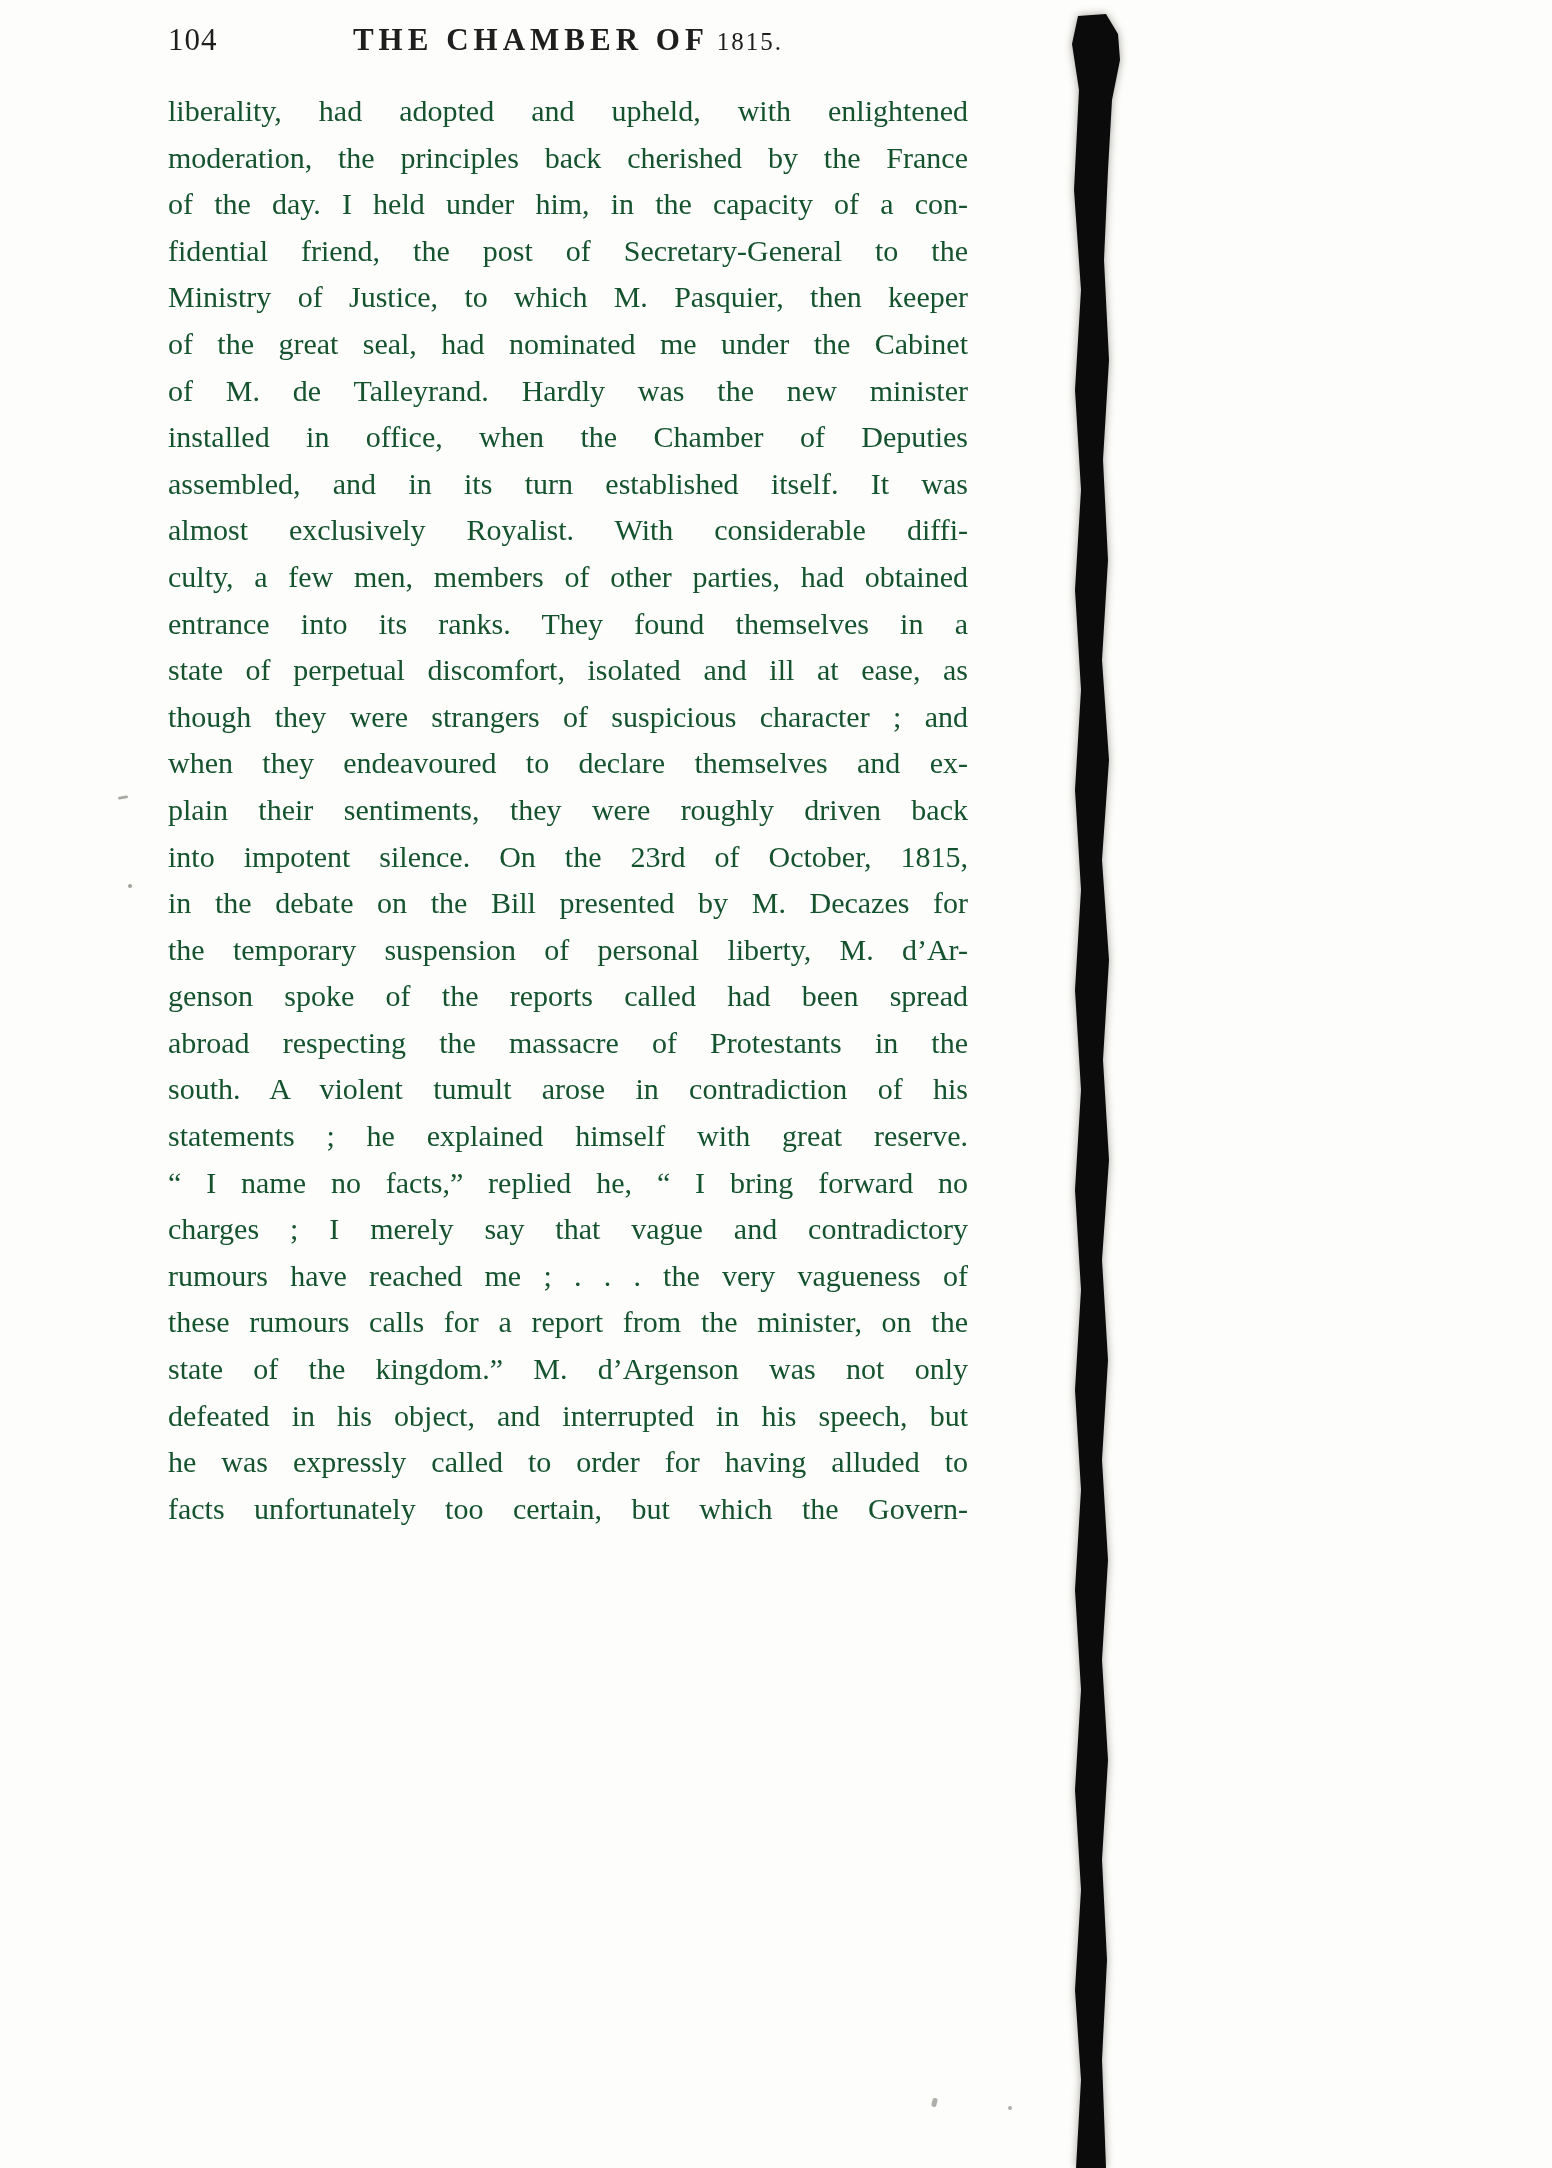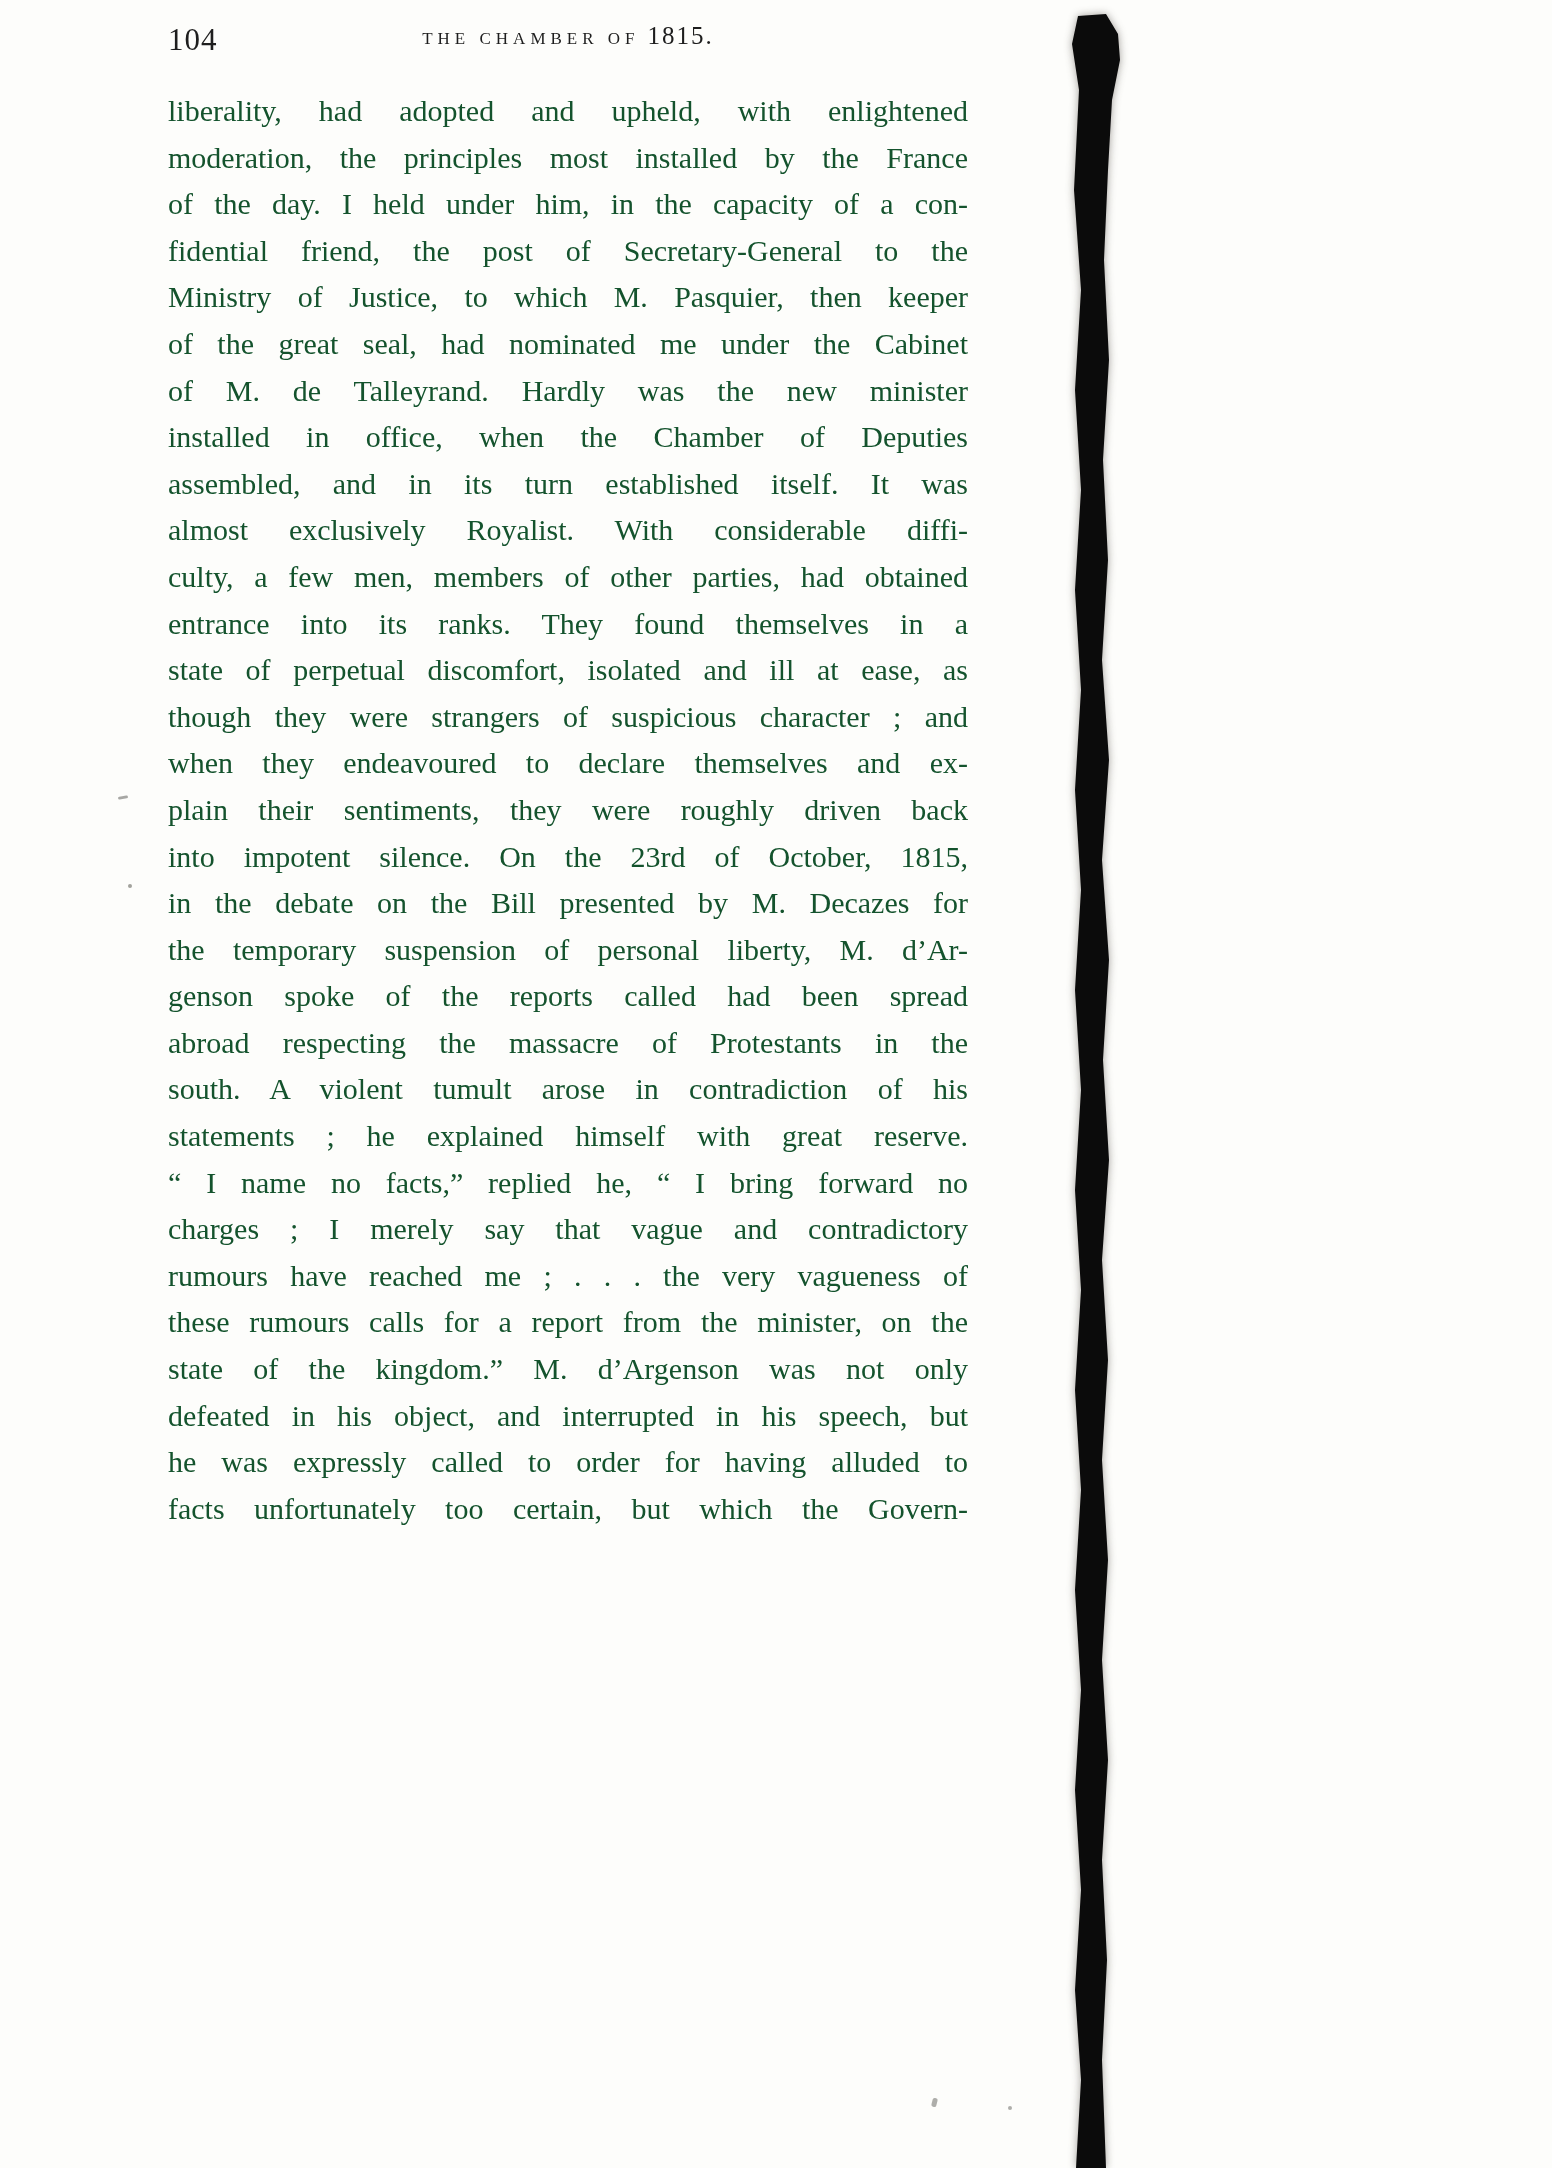--- a/index.html
+++ b/index.html
@@ -15,22 +15,23 @@
   .page-header{
     position:absolute;top:22px;left:168px;width:800px;height:44px;
   }
   .pagenum{
     position:absolute;left:0;top:0;font-size:31px;color:#1e1e1e;letter-spacing:1px;
   }
   .running-head{
     position:absolute;left:0;right:0;top:0;text-align:center;white-space:nowrap;color:#1e1e1e;
   }
   .running-head .caps{
-    font-size:17px;letter-spacing:5px;font-variant:small-caps;
+    font-size:31px;letter-spacing:5px;font-variant:small-caps;
     text-transform:uppercase;
+    font-weight:bold;
   }
   .running-head .year{
     font-size:25px;letter-spacing:2px;
   }
   
   .body-text{
     position:absolute;left:168px;top:88px;width:800px;
   }
   .body-text .line{
     font-size:30px;line-height:46.6px;color:#14532d;
@@ -50,21 +51,21 @@
 
 <div class="page">
 
   <div class="page-header">
     <span class="pagenum">104</span>
     <span class="running-head"><span class="caps">The Chamber of</span>&nbsp;&nbsp;<span class="year">1815.</span></span>
   </div>
 
   <main class="body-text">
       <div class="line">liberality, had adopted and upheld, with enlightened</div>
-      <div class="line">moderation, the principles most installed by the France</div>
+      <div class="line">moderation, the principles back cherished by the France</div>
       <div class="line">of the day.  I held under him, in the capacity of a con-</div>
       <div class="line">fidential friend, the post of Secretary-General to the</div>
       <div class="line">Ministry of Justice, to which M. Pasquier, then keeper</div>
       <div class="line">of the great seal, had nominated me under the Cabinet</div>
       <div class="line">of M. de Talleyrand.   Hardly was the new minister</div>
       <div class="line">installed in office, when the Chamber of Deputies</div>
       <div class="line">assembled, and in its turn established itself.  It was</div>
       <div class="line">almost exclusively Royalist.   With considerable diffi-</div>
       <div class="line">culty, a few men, members of other parties, had obtained</div>
       <div class="line">entrance into its ranks.  They found themselves in a</div>

